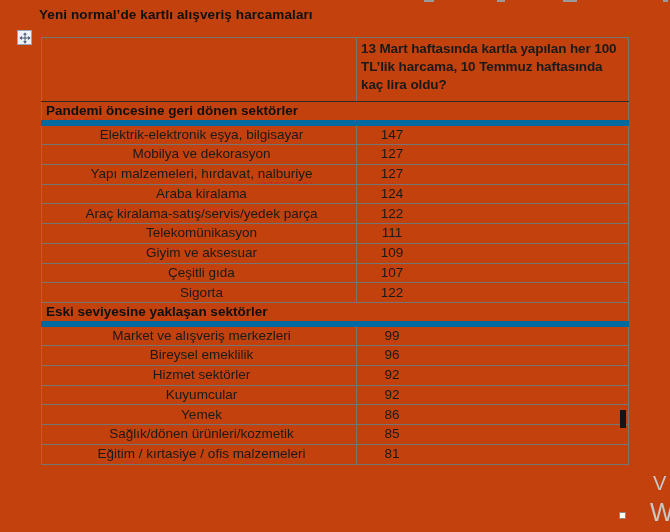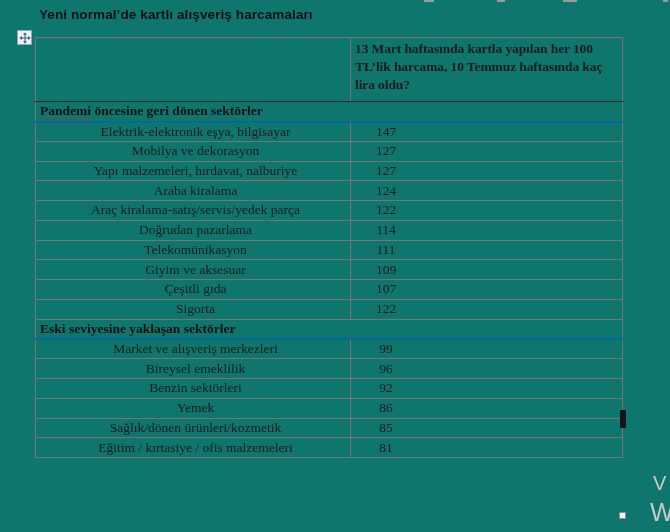--- a/index.html
+++ b/index.html
@@ -1,50 +1,49 @@
 <!DOCTYPE html>
 <html><head>
 <meta charset="utf-8">
 <style>
   html,body { margin:0; padding:0; background:#ffffff; }
   .canvas {
-    position:relative; width:670px; height:532px; background:#0f766e;
+    position:relative; width:670px; height:532px; background:#c2410c;
     font-family:"Liberation Sans", sans-serif; overflow:hidden; color:#191919;
   }
   .doc-title {
     position:absolute; left:39px; top:7px;
     font-size:13.5px; font-weight:bold; color:#101010; letter-spacing:0.1px;
     white-space:nowrap;
   }
   .move-handle {
     position:absolute; left:17px; top:30px; width:15px; height:15px;
     border:1px solid #97a4ba; background:#eef2f8; box-sizing:border-box;
     display:flex; align-items:center; justify-content:center; cursor:move;
   }
   .data-table {
-    position:absolute; left:35px; top:37px; width:587px;
+    position:absolute; left:41px; top:37px; width:587px;
     border-collapse:collapse; table-layout:fixed;
     border:1px solid #4d4d4d;
-    font-family:Liberation Serif, serif;
   }
   .data-table td {
     border:1px solid #757575; box-sizing:border-box;
     font-size:13.5px; color:#1a1a1a; overflow:hidden;
     padding:0; vertical-align:middle; line-height:18px;
   }
   .header-row { height:64px; }
   .header-row td { border-bottom:1px solid #2b2b2b; vertical-align:top; }
   .value-header-cell {
     font-weight:bold; font-size:13px; letter-spacing:-0.1px;
     padding:2px 4px 1px 4px !important; line-height:20px; color:#111;
   }
   .section-row { height:20px; }
   .section-row td {
     font-weight:bold; color:#101010;
-    border-top:1px solid #3a3a3a; border-bottom:2px solid #0369a1;
+    border-top:1px solid #3a3a3a; border-bottom:6px solid #0369a1;
     padding-left:4px !important;
   }
   .item-row { height:19.75px; }
   .label-cell { padding-left:5px !important;text-align:center; }
   .value-cell { padding:0 !important; }
   .num { display:block; width:70px; text-align:center; }
   .sq {
     text-decoration-line:underline;
     text-decoration-style:wavy;
     text-decoration-color:#cc1f1f;
@@ -124,26 +123,20 @@
             <span class="num">124</span>
           </td>
         </tr>
         <tr class="item-row">
           <td class="label-cell"><span>Araç kiralama-satış/servis/yedek parça</span></td>
           <td class="value-cell">
             <span class="num">122</span>
           </td>
         </tr>
         <tr class="item-row">
-          <td class="label-cell"><span>Doğrudan pazarlama</span></td>
-          <td class="value-cell">
-            <span class="num">114</span>
-          </td>
-        </tr>
-        <tr class="item-row">
           <td class="label-cell"><span>Telekomünikasyon</span></td>
           <td class="value-cell">
             <span class="num">111</span>
           </td>
         </tr>
         <tr class="item-row">
           <td class="label-cell"><span>Giyim ve aksesuar</span></td>
           <td class="value-cell">
             <span class="num">109</span>
           </td>
@@ -169,21 +162,27 @@
             <span class="num">99</span>
           </td>
         </tr>
         <tr class="item-row">
           <td class="label-cell"><span>Bireysel emeklilik</span></td>
           <td class="value-cell">
             <span class="num">96</span>
           </td>
         </tr>
         <tr class="item-row">
-          <td class="label-cell"><span>Benzin sektörleri</span></td>
+          <td class="label-cell"><span>Hizmet sektörler</span></td>
+          <td class="value-cell">
+            <span class="num">92</span>
+          </td>
+        </tr>
+        <tr class="item-row">
+          <td class="label-cell"><span>Kuyumcular</span></td>
           <td class="value-cell">
             <span class="num">92</span>
           </td>
         </tr>
         <tr class="item-row">
           <td class="label-cell"><span>Yemek</span></td>
           <td class="value-cell">
             <span class="num">86</span>
           </td>
         </tr>

